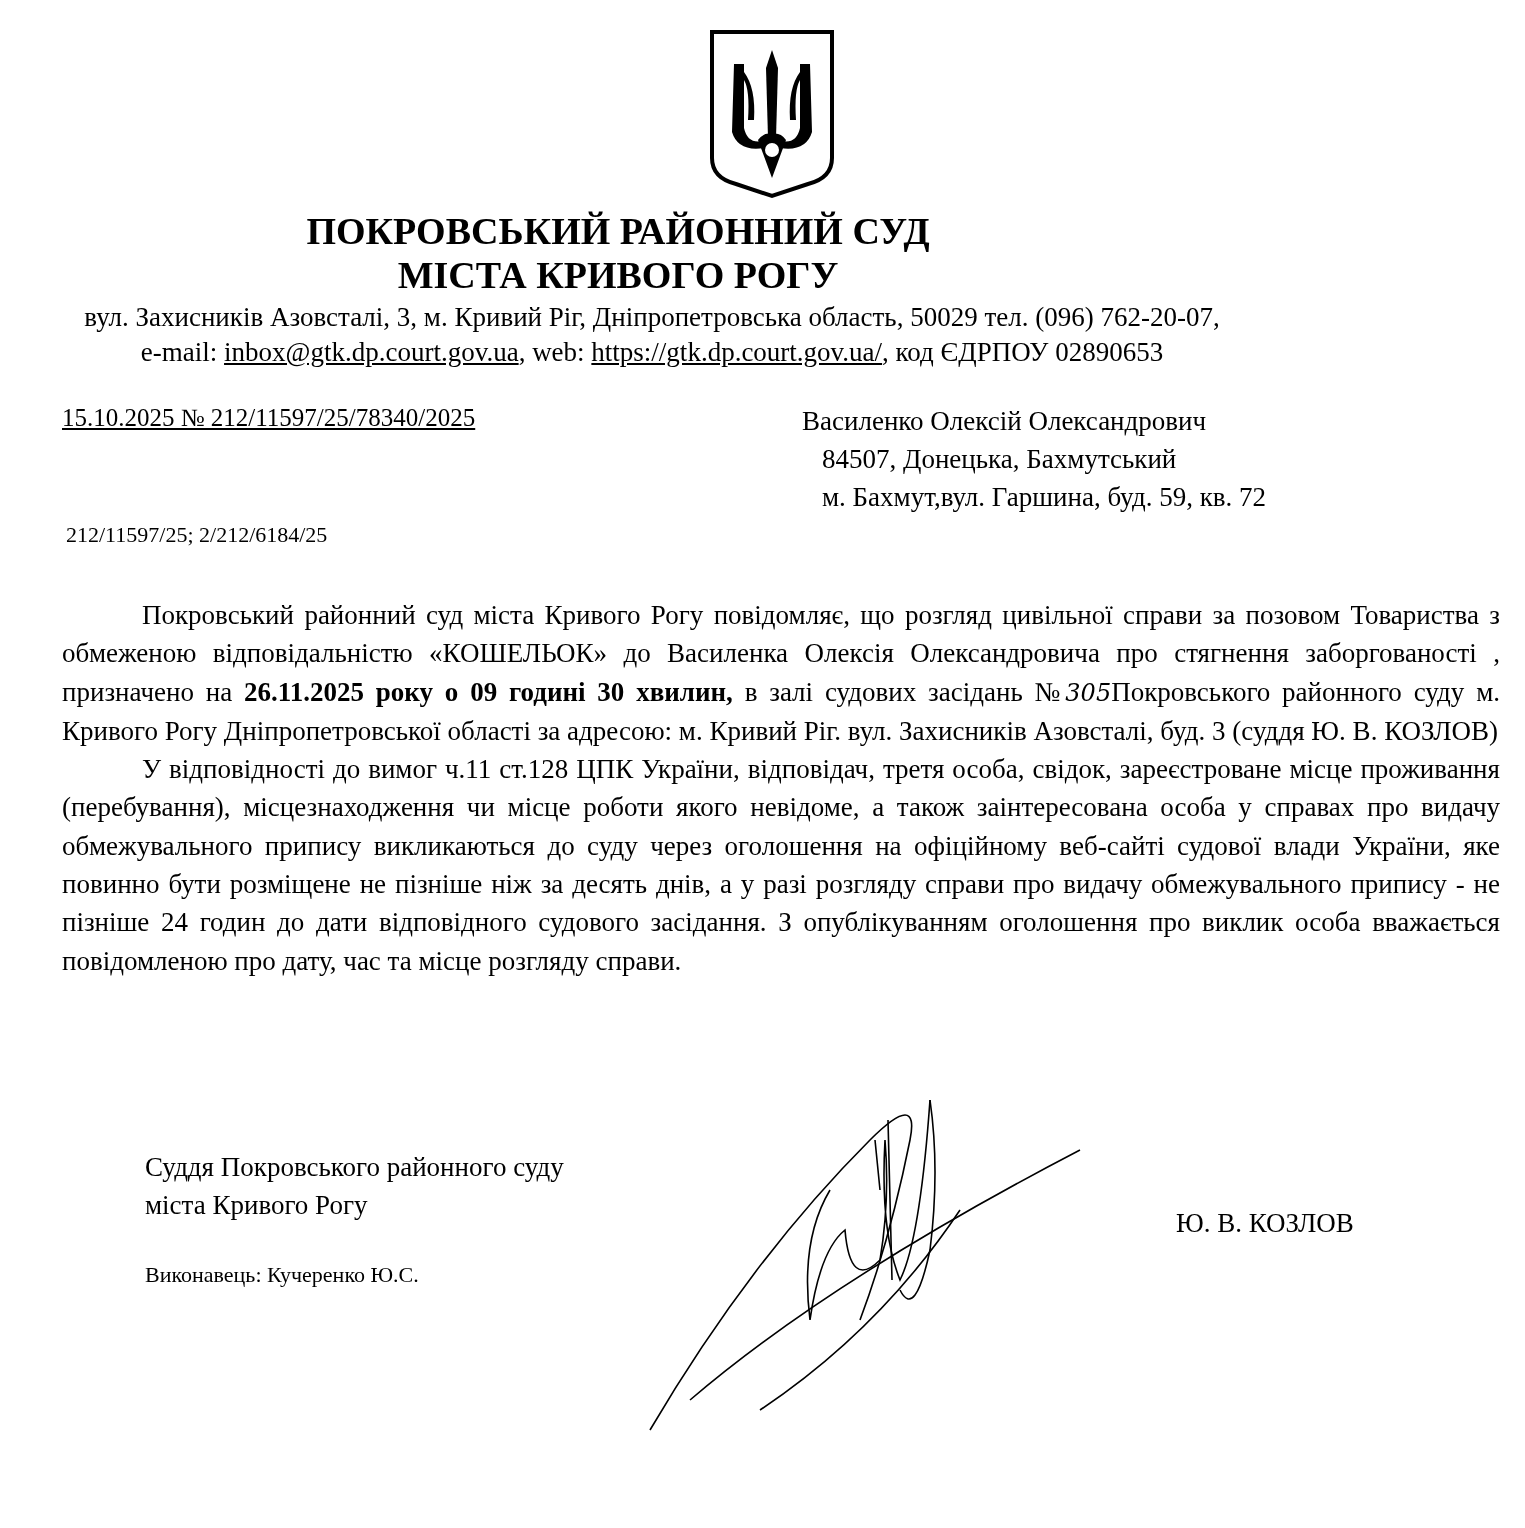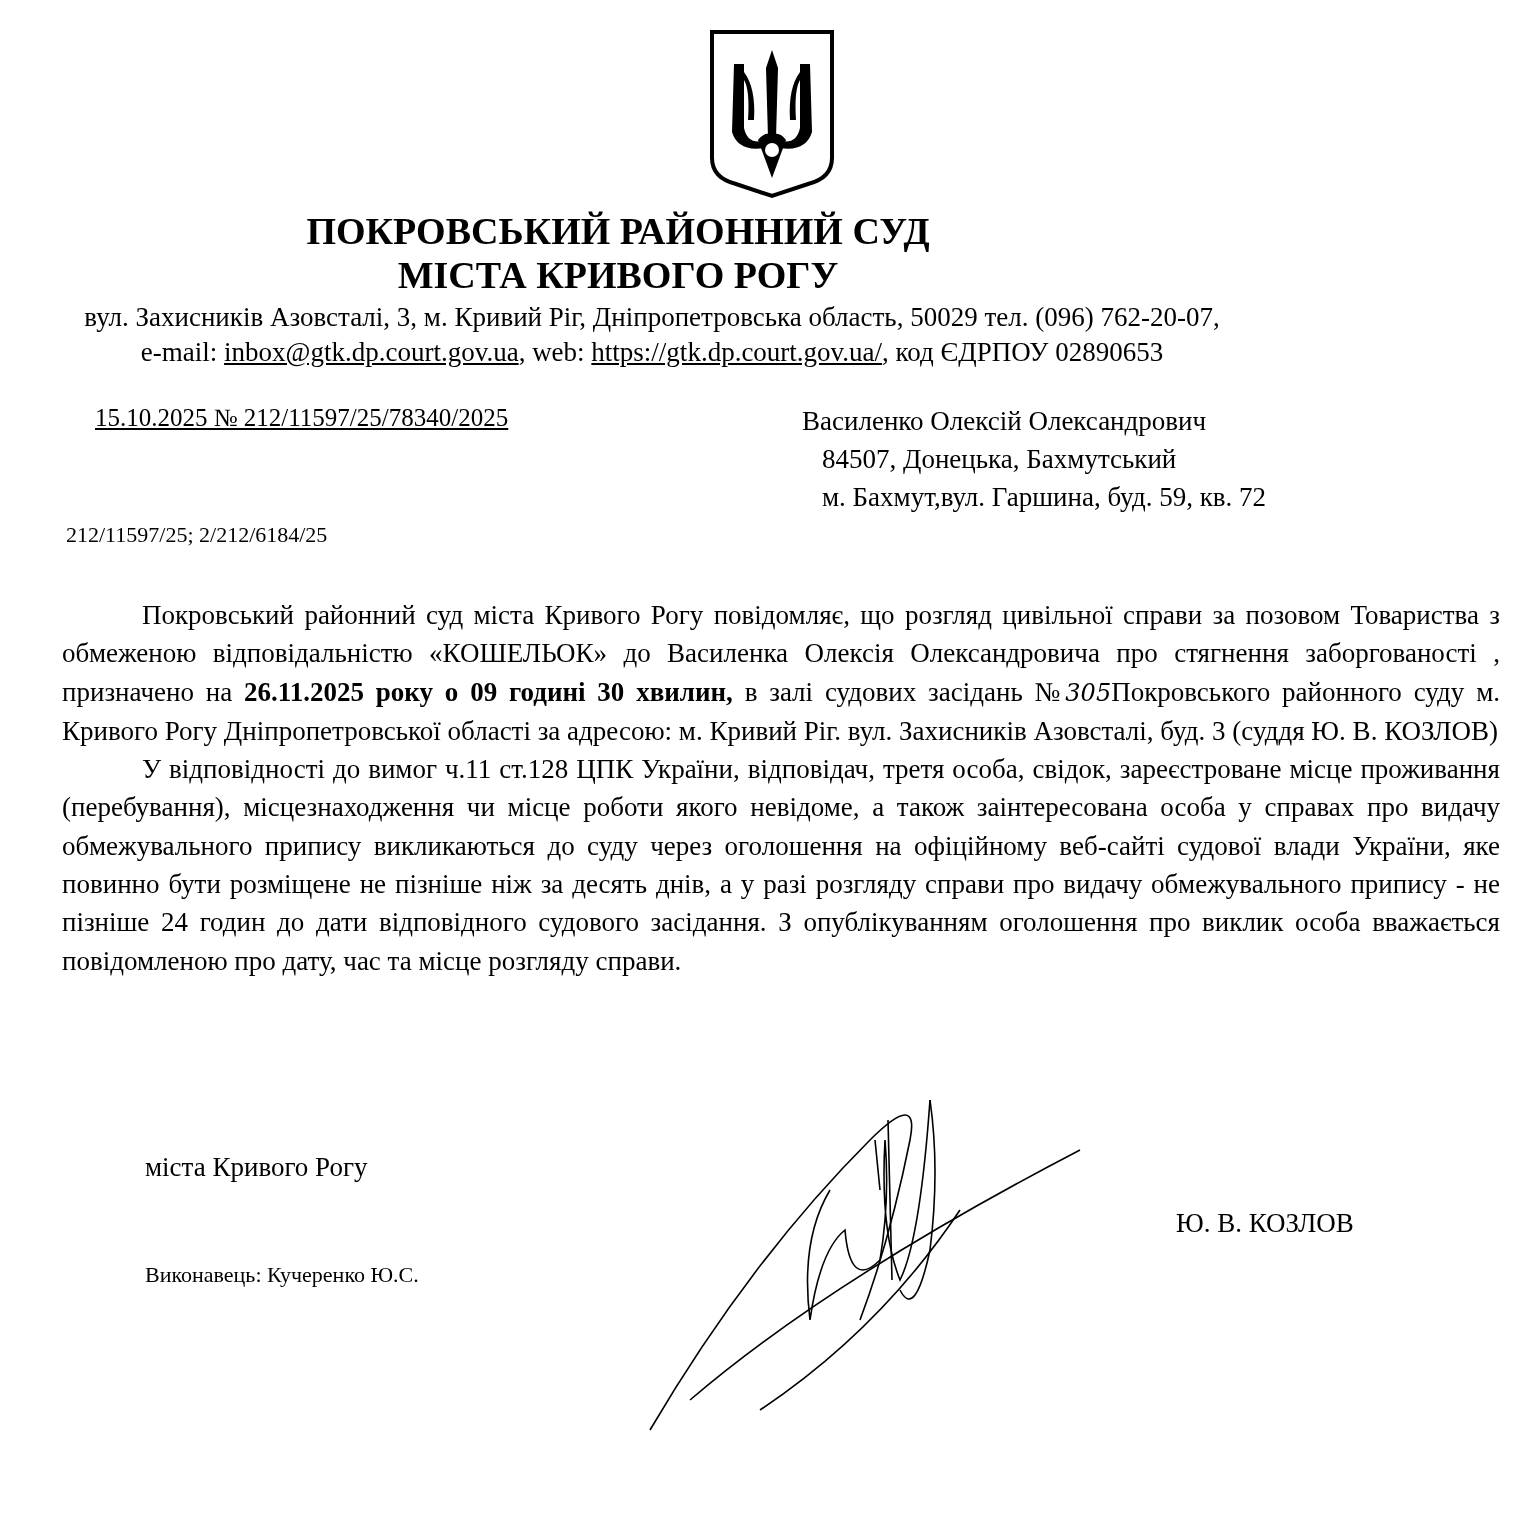--- a/index.html
+++ b/index.html
@@ -14,21 +14,21 @@
       font-size: 38px; letter-spacing: 0px; line-height: 42px;
     }
     .t1 { top: 210px; }
     .t2 { top: 254px; }
     .addr {
       left: 0; width: 1304px; text-align: center; font-size: 27px; line-height: 34px;
     }
     .a1 { top: 300px; }
     .a2 { top: 335px; }
     u { text-decoration: underline; }
-    .ref { left: 62px; top: 404px; font-size: 25px; text-decoration: underline; margin-left: 33px; }
+    .ref { left: 62px; top: 404px; font-size: 25px; text-decoration: underline; }
     .case { left: 66px; top: 522px; font-size: 22px; }
     .recip { left: 802px; top: 402px; font-size: 27px; line-height: 38px; }
     .recip div:nth-child(n+2) { padding-left: 20px; }
     .body {
       left: 62px; width: 1438px; top: 596px; font-size: 27px; line-height: 38.3px;
       text-align: justify;
     }
     .body p { margin: 0; text-indent: 80px; }
     .room { font-family: "DejaVu Serif", serif; font-style: italic; font-size: 24px; }
     .sig-left { left: 145px; top: 1148px; font-size: 27px; line-height: 38px; }
@@ -66,20 +66,21 @@
   <div>84507,  Донецька,  Бахмутський</div>
   <div>м. Бахмут,вул. Гаршина, буд. 59, кв. 72</div>
 </div>
 
 <div class="abs body">
   <p><span>Покровський районний суд міста Кривого Рогу  повідомляє, що розгляд цивільної справи за позовом Товариства з обмеженою відповідальністю «КОШЕЛЬОК»   до Василенка Олексія Олександровича  про стягнення заборгованості , призначено на </span><b> 26.11.2025  року о 09 годині  30 хвилин,</b><span> в залі судових засідань №</span><span class="room">305</span><span>Покровського  районного суду м. Кривого Рогу Дніпропетровської області за адресою: м. Кривий Ріг. вул. Захисників Азовсталі,  буд. 3 (суддя  Ю. В.  КОЗЛОВ)</span></p>
   <p>У відповідності до вимог ч.11 ст.128 ЦПК України, відповідач, третя особа, свідок, зареєстроване місце проживання (перебування), місцезнаходження чи місце роботи якого невідоме, а також заінтересована особа у справах про видачу обмежувального припису викликаються до суду через оголошення на офіційному веб-сайті судової влади України, яке повинно бути розміщене не пізніше ніж за десять днів, а у разі розгляду справи про видачу обмежувального припису - не пізніше 24 годин до дати відповідного судового засідання. З опублікуванням оголошення про виклик особа вважається повідомленою про дату, час та місце розгляду справи.</p>
 </div>
 
 <div class="abs sig-left">
+  <div>Суддя  Покровського районного суду</div>
   <div>міста Кривого Рогу</div>
 </div>
 <div class="abs sig-right">Ю.  В.  КОЗЛОВ</div>
 <div class="abs executor">Виконавець: Кучеренко Ю.С.</div>
 
 <svg class="abs signature" viewBox="0 0 480 360" fill="none" stroke="#000" stroke-width="1.6">
   <path d="M20 350 Q120 180 240 60 Q290 10 280 60 Q260 160 230 240"></path>
   <path d="M60 320 Q200 200 450 70"></path>
   <path d="M200 110 Q170 160 180 240 Q190 170 215 150 Q220 210 250 180 Q260 120 255 60 Q250 150 270 200 Q290 160 300 20"></path>
   <path d="M300 20 Q310 90 300 170 Q285 240 270 210"></path>

